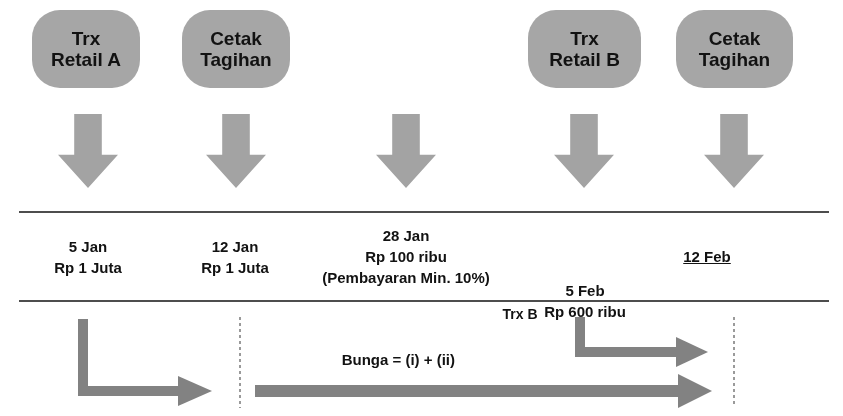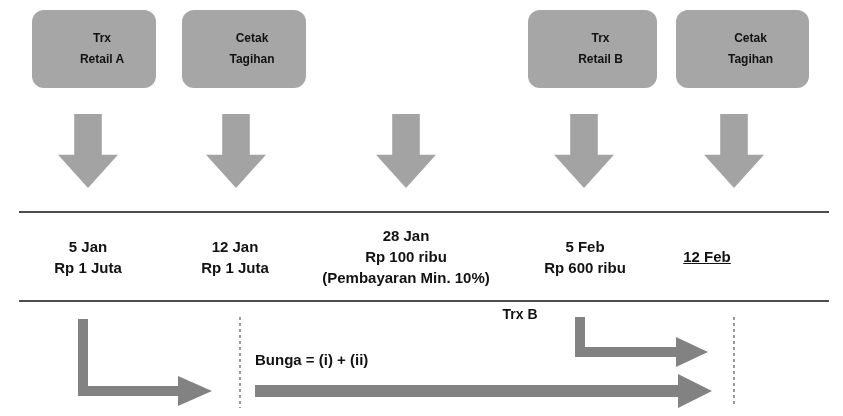--- a/index.html
+++ b/index.html
@@ -4,25 +4,24 @@
 <style>
   html, body { margin: 0; padding: 0; background: #ffffff; }
   body { font-family: "Liberation Sans", sans-serif; }
   .canvas {
     position: relative; width: 843px; height: 416px;
     background: var(--bg, #ffffff); overflow: hidden; color: var(--text, #121212);
   }
   
   .pbox {
     position: absolute; top: 10px; height: 78px;
-    background: var(--box-fill, #a6a6a6); border-radius: 12px;
+    background: var(--box-fill, #a6a6a6); border-radius: 28px;
     display: flex; align-items: center; justify-content: center;
-    text-align: center; font-weight: bold; font-size: 12px; line-height: 21px;
+    text-align: center; font-weight: bold; font-size: 19px; line-height: 21px;
     white-space: pre-line;
-    padding-left: 16px;
   }
   .pbox.b1 { left: 32px;  width: 108px; }
   .pbox.b2 { left: 182px; width: 108px; }
   .pbox.b3 { left: 323px; width: 165px; }
   .pbox.b4 { left: 528px; width: 113px; }
   .pbox.b5 { left: 676px; width: 117px; }
   
   .darrow {
     position: absolute; top: 114px; width: 60px; height: 74px;
     background: var(--down-arrow, #a3a3a3);
@@ -39,29 +38,29 @@
   .hline.bottom { top: 300px; }
   
   .tl-entry {
     position: absolute; top: 213px; height: 87px;
     display: flex; flex-direction: column; align-items: center; justify-content: center;
     font-weight: bold; font-size: 15px; line-height: 21px; text-align: center;
   }
   .tl-entry.c1 { left: 18px;  width: 140px; }
   .tl-entry.c2 { left: 165px; width: 140px; }
   .tl-entry.c3 { left: 301px; width: 210px; }
-  .tl-entry.c4 { left: 510px; width: 150px; }
+  .tl-entry.c4 { left: 510px; width: 150px; margin-top: 44px; }
   .tl-entry.c5 { left: 627px; width: 160px; text-decoration: underline; }
   
   svg.flow { position: absolute; left: 0; top: 300px; display: block; }
   .flow-fill   { fill: var(--flow-arrow, #828282); }
   .flow-stroke { stroke: var(--flow-arrow, #828282); fill: none; }
   .dash-line   { stroke: var(--dash, #7a7a7a); stroke-width: 1.5; stroke-dasharray: 3 3; }
   .annot { position: absolute; font-weight: bold; color: var(--text, #121212); }
-  .annot.bunga { left: 255px; top: 351px; width: 200px; text-align: left; font-size: 15px; }
+  .annot.bunga { left: 255px; top: 351px; width: 200px; text-align: right; font-size: 15px; }
   .annot.trxb  { left: 490px; top: 306px; width: 60px;  text-align: center; font-size: 14px; }
 </style>
 </head>
 <body>
 
 <div class="canvas">
 
   <div class="pbox b1">Trx
 Retail A</div>
   <div class="pbox b2">Cetak

